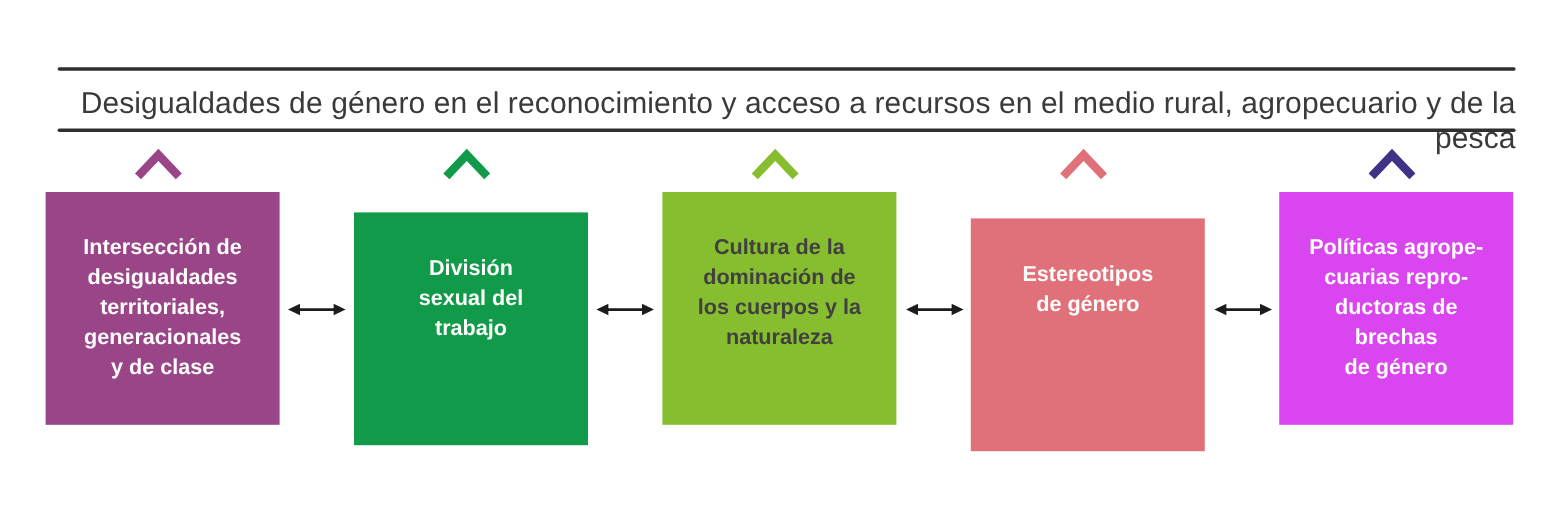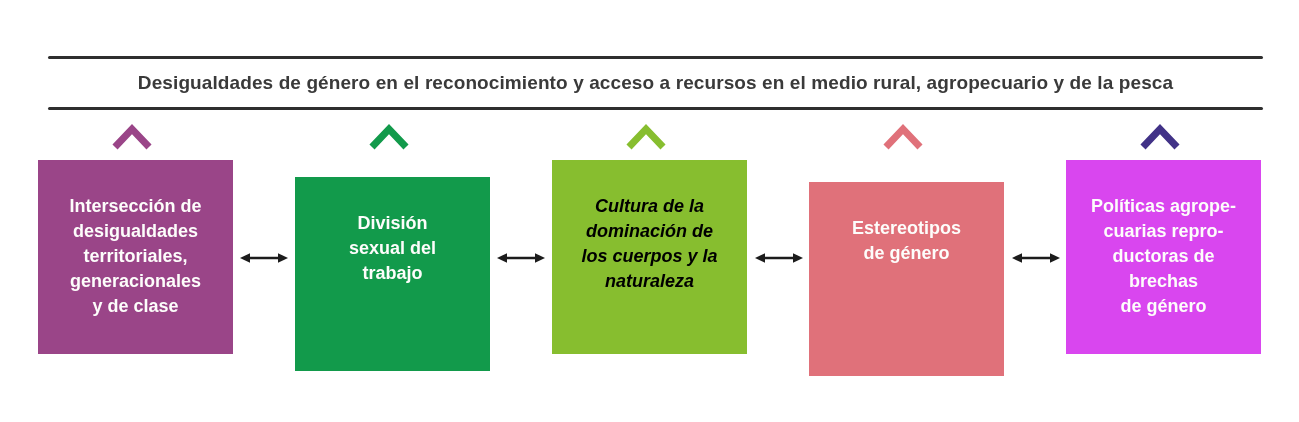--- a/index.html
+++ b/index.html
@@ -22,23 +22,23 @@
     height: 3px;
     border-radius: 2px;
   }
   .rule-top { top: 56px; }
   .rule-bottom { top: 107px; }
   .diagram-title {
     position: absolute;
     left: 48px;
     top: 72px;
     width: 1215px;
-    text-align: center;
-    font-size: 19px;
-    font-weight: 700;
+    text-align: right;
+    font-size: 25px;
+    font-weight: 400;
     letter-spacing: 0.1px;
   }
   .column {
     position: absolute;
     top: 122px;
     width: 188px;
   }
   .chevron {
     height: 28px;
     display: flex;
@@ -121,21 +121,21 @@
     </svg>
   </div>
 
   <div class="column" style="left:552px">
     <div class="chevron" style="color: rgb(135, 190, 47);">
       <svg width="42" height="28" viewBox="0 0 42 28" aria-hidden="true">
         <path d="M4 25 L21 7 L38 25" fill="none" stroke="currentColor" stroke-width="7" stroke-linejoin="miter"></path>
       </svg>
     </div>
     <div class="box" style="background-color: rgb(135, 190, 47);">
-      <div class="box-label" style="color: #000000; font-style: italic;">Cultura de la
+      <div class="box-label" style="color: #404040;">Cultura de la
 dominación de
 los cuerpos y la
 naturaleza</div>
     </div>
   </div>
 
   <div class="connector" style="left: 754px; color: rgb(28, 28, 28);">
     <svg width="50" height="16" viewBox="0 0 50 16" aria-hidden="true">
       <line x1="8" y1="8" x2="42" y2="8" stroke="currentColor" stroke-width="2.4"></line>
       <polygon points="1,8 11,3.2 11,12.8" fill="currentColor"></polygon>

